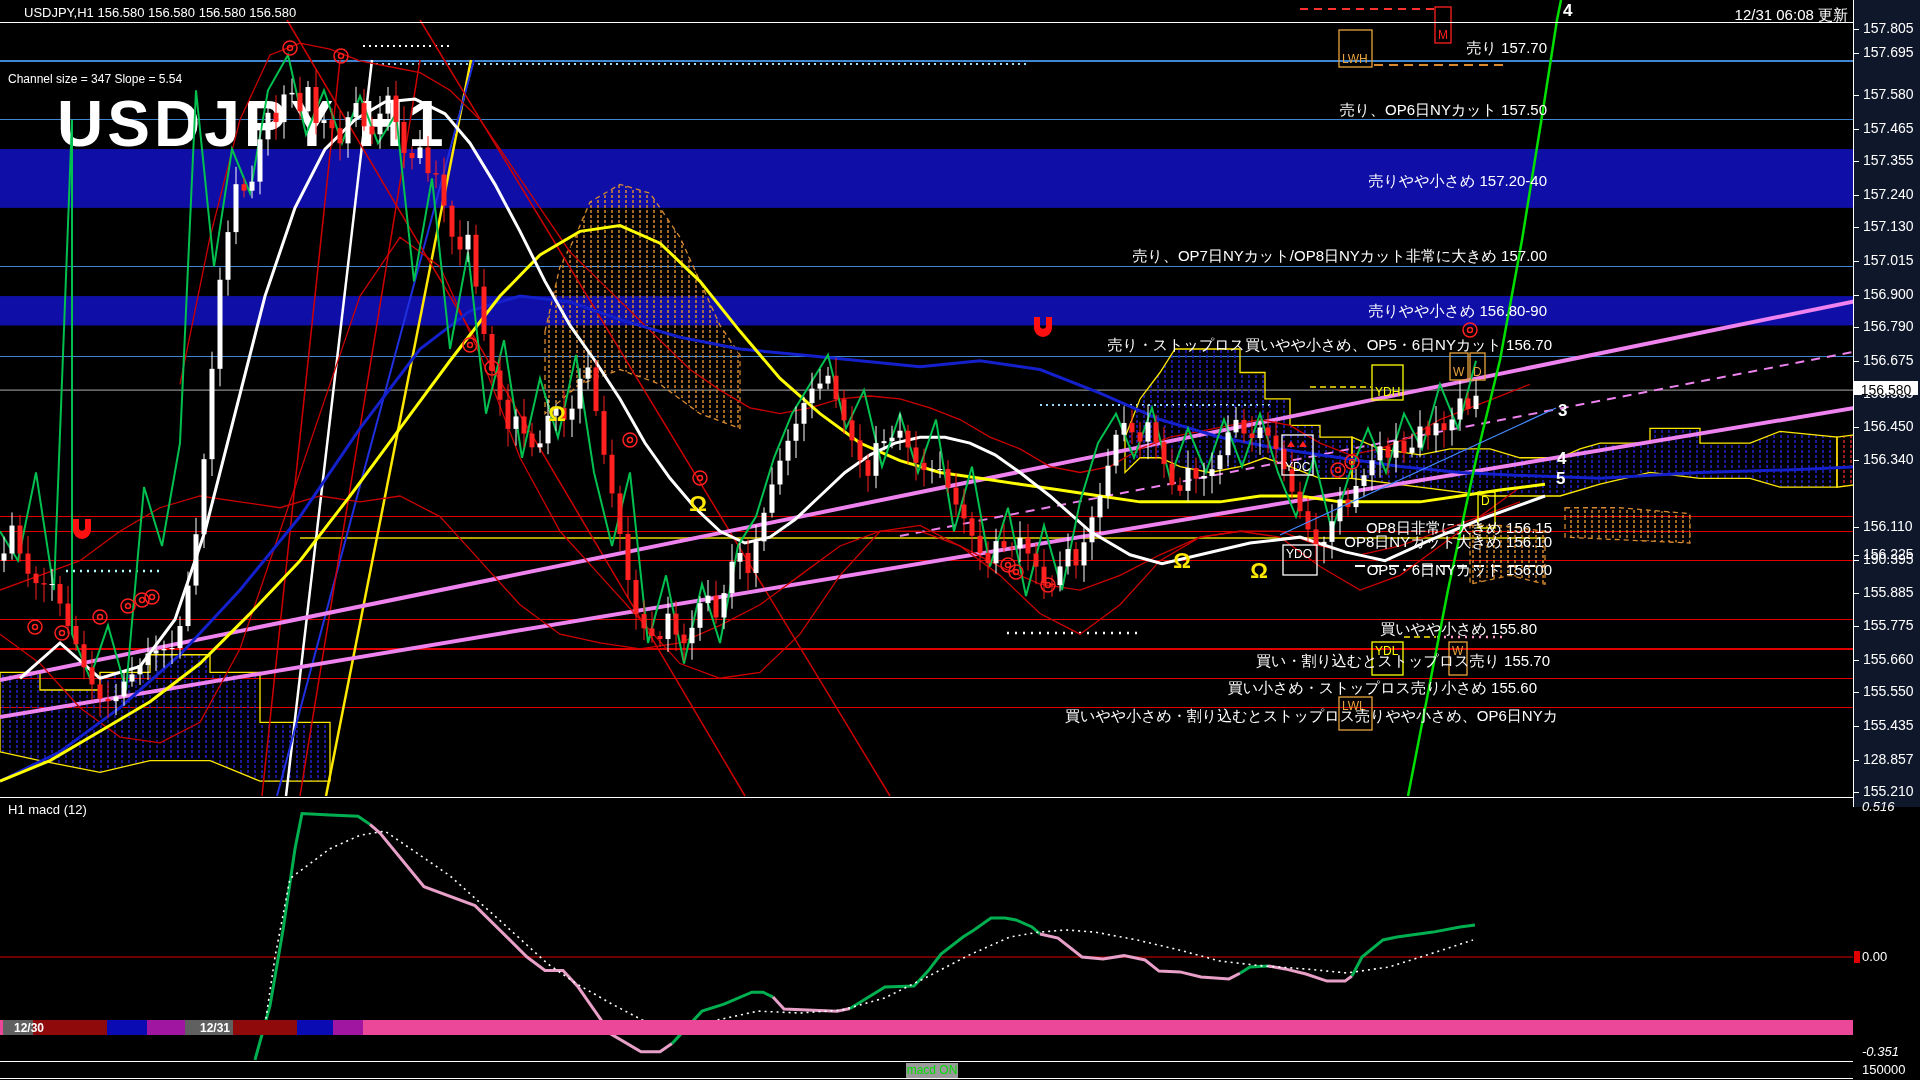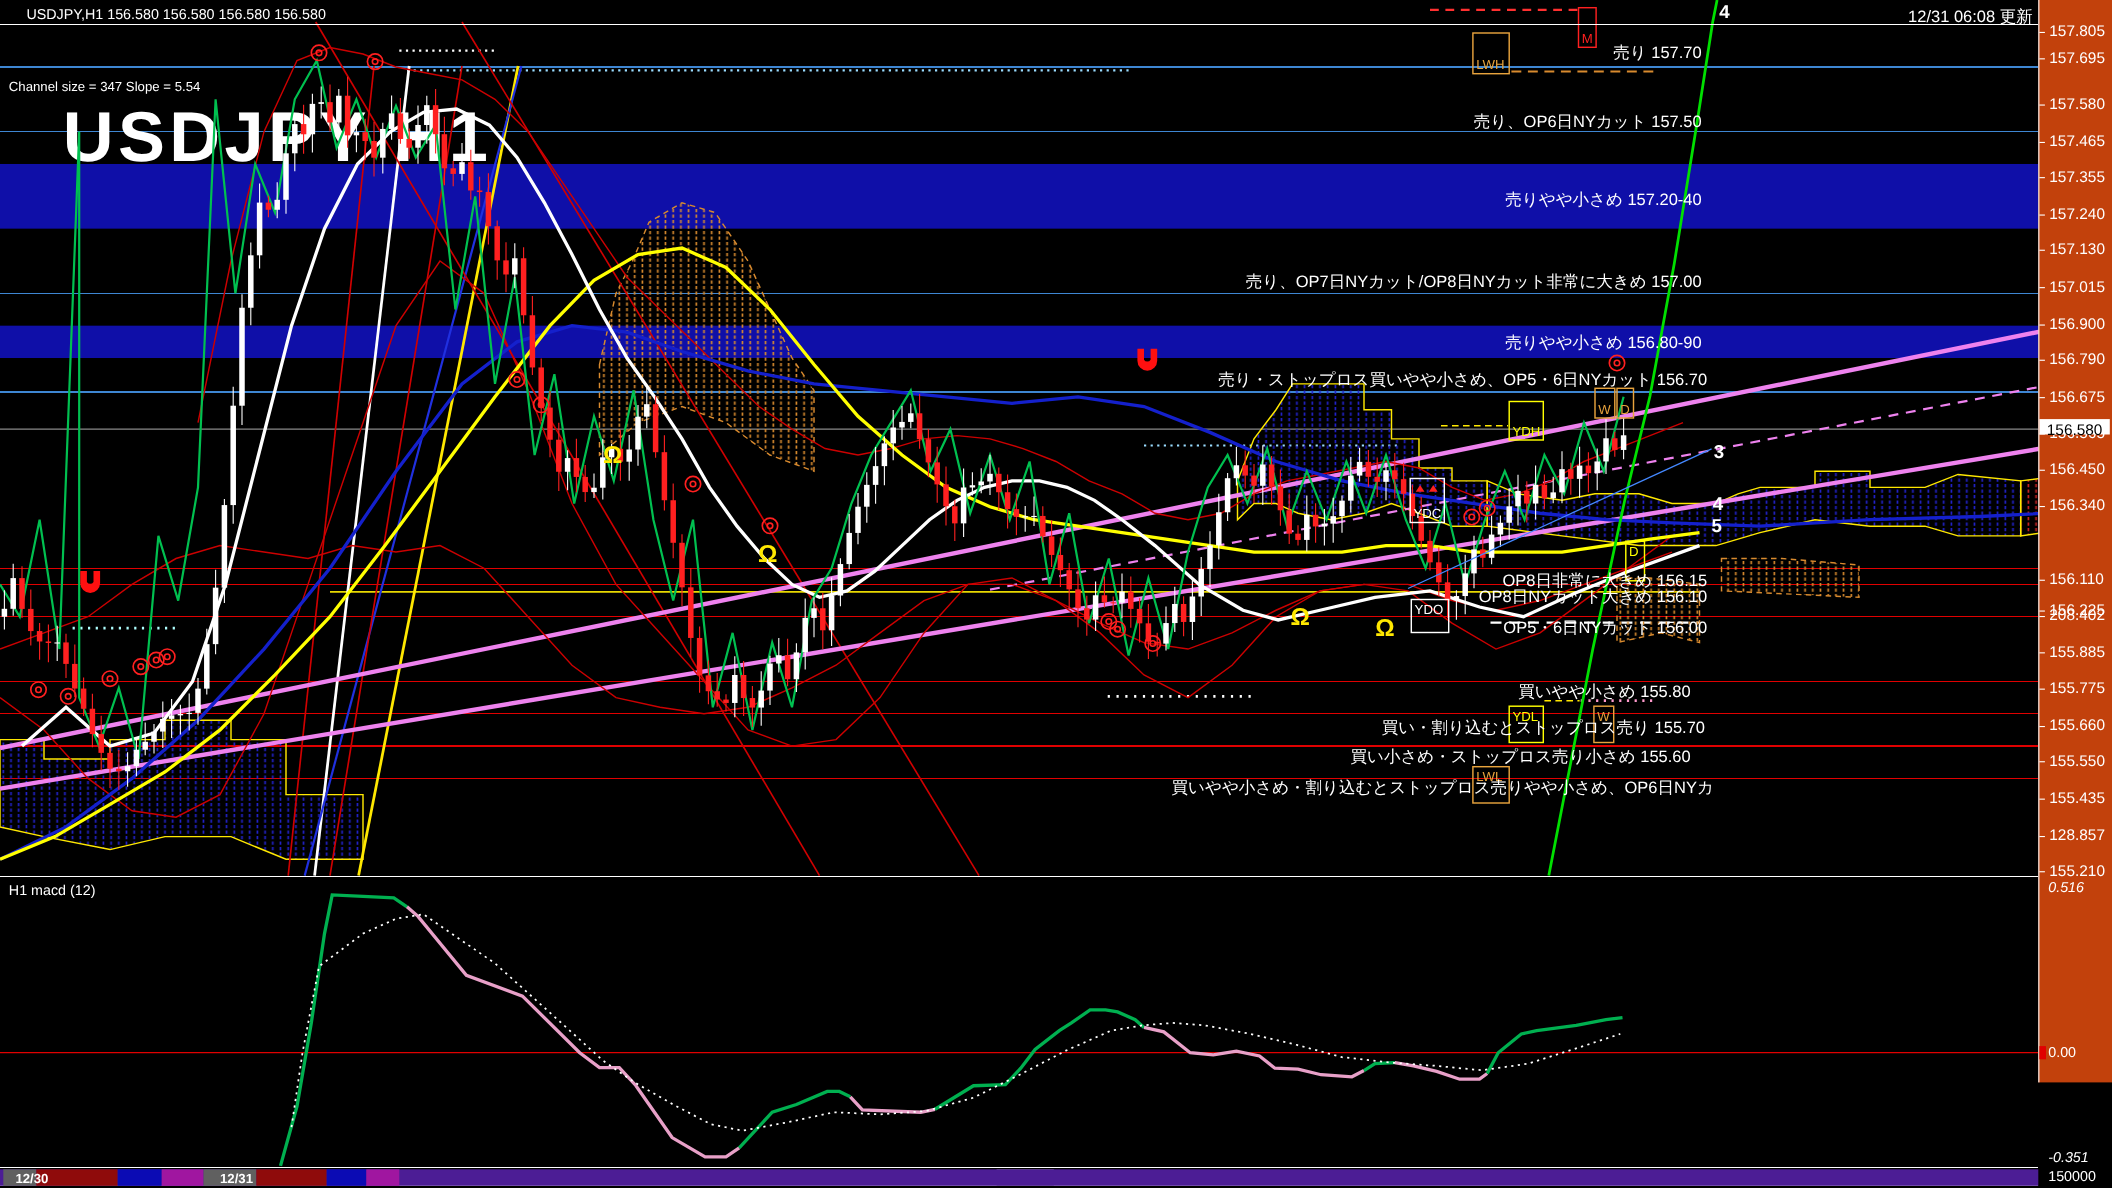--- a/index.html
+++ b/index.html
@@ -4,31 +4,31 @@
 <style>
   html,body{margin:0;padding:0;background:#000;}
   #screen{position:relative;width:1920px;height:1080px;background:#000;overflow:hidden;
           font-family:"Liberation Sans","DejaVu Sans",sans-serif;}
   #chart-svg{position:absolute;left:0;top:0;}
   .t{position:absolute;color:#fff;white-space:nowrap;}
   #symbol-line{left:24px;top:5px;font-size:13px;}
   #updated{right:72px;top:6px;font-size:15px;}
   #channel-info{left:8px;top:72px;font-size:12px;}
   #macd-title{left:8px;top:802px;font-size:13px;}
-  #price-axis{position:absolute;left:1853px;top:0;width:67px;height:984px;
-              border-left:1px solid #fff;background:#c2410c;}
+  #price-axis{position:absolute;left:1853px;top:0;width:67px;height:807px;
+              border-left:1px solid #fff;background:#0f172a;}
   .tick{position:absolute;left:0;color:#fff;font-size:14px;padding-left:9px;}
   .tick::before{content:"";position:absolute;left:0;top:9px;width:5px;height:1px;background:#fff;}
   .mtick{position:absolute;left:0;color:#fff;font-size:13px;padding-left:8px;}
   #zero-mark{position:absolute;left:0;top:951px;width:6px;height:12px;background:#e00000;}
   #current-price{position:absolute;left:1854px;top:381px;width:64px;height:14px;background:#fff;
                  color:#000;font-size:14px;text-align:center;line-height:18px;}
   #macd-button{position:absolute;left:906px;top:1063px;width:52px;height:15px;background:#9a9a9a;
                color:#00dc00;font-size:12px;text-align:center;line-height:15px;}
-  #timeline{position:absolute;left:0;top:1063px;width:1853px;height:15px;background:#4c1d95;}
+  #timeline{position:absolute;left:0;top:1020px;width:1853px;height:15px;background:#ec4899;}
   .tseg{position:absolute;top:0;height:15px;}
   .tlabel{position:absolute;top:1px;color:#fff;font-size:12px;font-weight:bold;}
 </style>
 </head>
 <body>
 
 <div id="screen">
   <svg id="chart-svg" width="1920" height="1080">
       <defs>
         <pattern id="hatchBlue" width="7" height="10" patternUnits="userSpaceOnUse">
@@ -607,21 +607,21 @@
       <span class="tick" style="top: 218.448px;">157.130</span>
       <span class="tick" style="top: 252.257px;">157.015</span>
       <span class="tick" style="top: 286.067px;">156.900</span>
       <span class="tick" style="top: 318.407px;">156.790</span>
       <span class="tick" style="top: 352.216px;">156.675</span>
       <span class="tick" style="top: 384.556px;">156.565</span>
       <span class="tick" style="top: 418.365px;">156.450</span>
       <span class="tick" style="top: 450.705px;">156.340</span>
       <span class="tick" style="top: 506px; margin-top: 40px;">156.225</span>
       <span class="tick" style="top: 518.324px;">156.110</span>
-      <span class="tick" style="top: 550.664px;">208.402</span>
+      <span class="tick" style="top: 550.664px;">190.395</span>
       <span class="tick" style="top: 584.473px;">155.885</span>
       <span class="tick" style="top: 616.813px;">155.775</span>
       <span class="tick" style="top: 650.623px;">155.660</span>
       <span class="tick" style="top: 682.962px;">155.550</span>
       <span class="tick" style="top: 716.772px;">155.435</span>
       <span class="tick" style="top: 750.582px;">128.857</span>
       <span class="tick" style="top: 782.921px;">155.210</span>
       <span class="mtick" style="top: 799px; font-style: italic;">0.516</span>
       <span class="mtick" style="top: 949px;">0.00</span>
       <span class="mtick" style="top: 1044px; font-style: italic;">-0.351</span>

